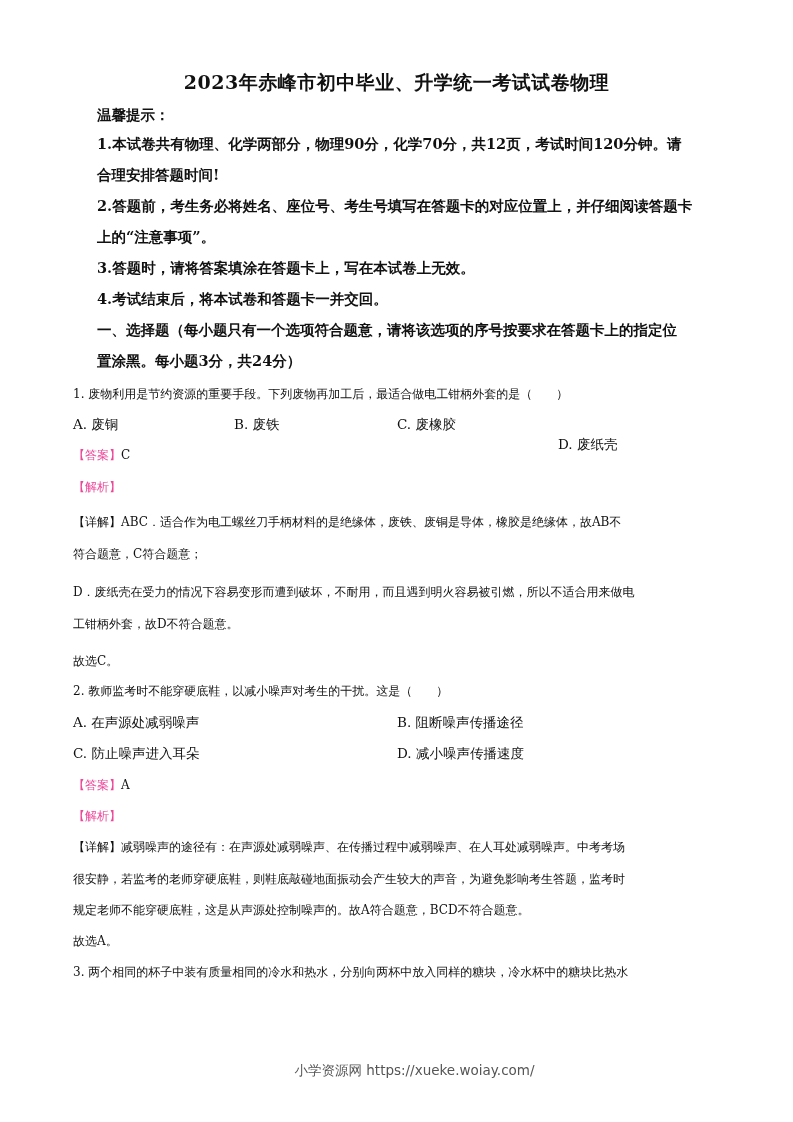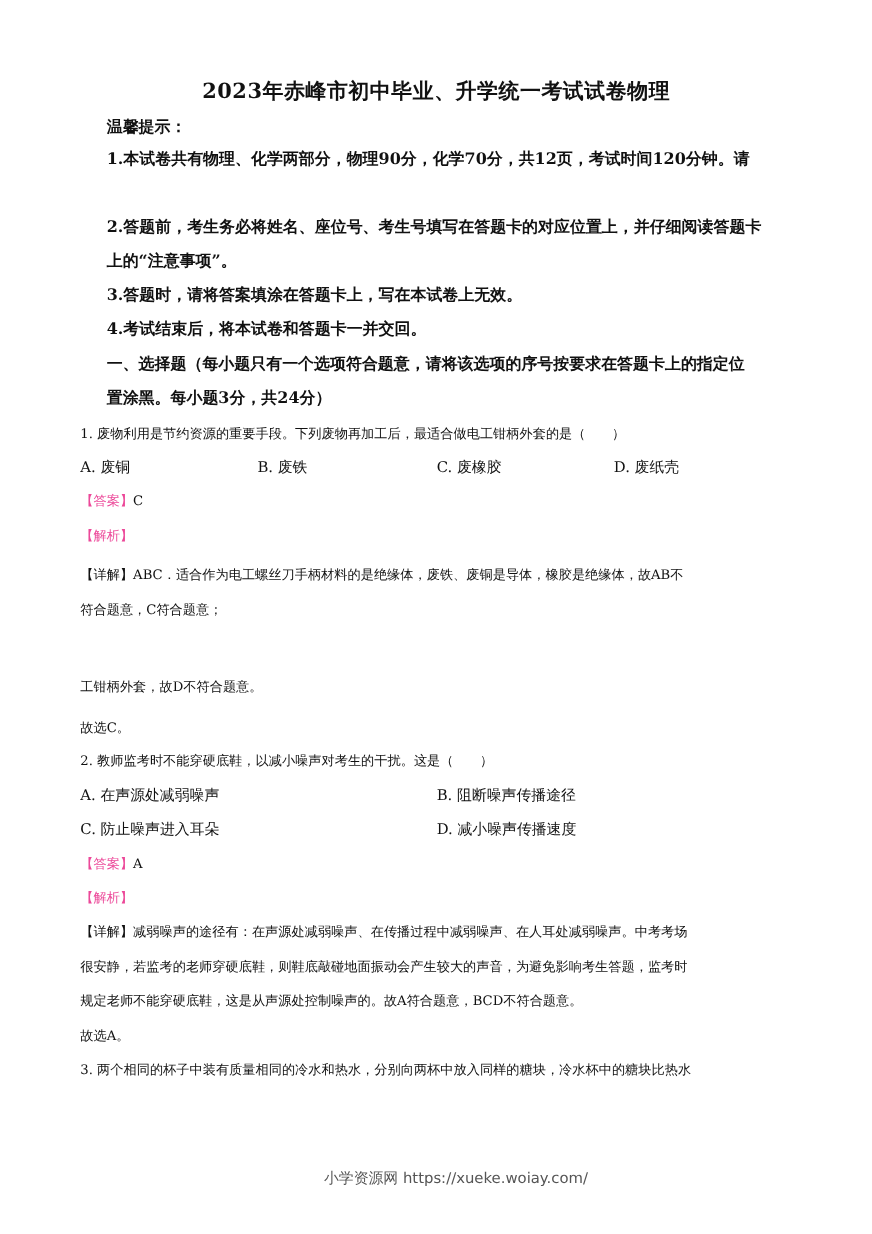--- a/index.html
+++ b/index.html
@@ -18,41 +18,43 @@
 </style>
 </head>
 <body>
 
 <div class="page">
 
   <div class="title">2023年赤峰市初中毕业、升学统一考试试卷物理</div>
 
   <div class="line b" style="top:106px">温馨提示：</div>
   <div class="line b" style="top:135px">1.本试卷共有物理、化学两部分，物理90分，化学70分，共12页，考试时间120分钟。请</div>
+  <div class="line b" style="top:166px">合理安排答题时间!</div>
   <div class="line b" style="top:197px">2.答题前，考生务必将姓名、座位号、考生号填写在答题卡的对应位置上，并仔细阅读答题卡</div>
   <div class="line b" style="top:228px">上的“注意事项”。</div>
   <div class="line b" style="top:259px">3.答题时，请将答案填涂在答题卡上，写在本试卷上无效。</div>
   <div class="line b" style="top:290px">4.考试结束后，将本试卷和答题卡一并交回。</div>
 
   <div class="line b" style="top:321px">一、选择题（每小题只有一个选项符合题意，请将该选项的序号按要求在答题卡上的指定位</div>
   <div class="line b" style="top:352px">置涂黑。每小题3分，共24分）</div>
 
   <div class="line n" style="top:386px">1. 废物利用是节约资源的重要手段。下列废物再加工后，最适合做电工钳柄外套的是（　　）</div>
   <div class="opt" style="left:73px;top:416px">A. 废铜</div>
   <div class="opt" style="left:234px;top:416px">B. 废铁</div>
   <div class="opt" style="left:397px;top:416px">C. 废橡胶</div>
-  <div class="opt" style="left:558px;top:416px">D. 废纸壳</div>
+  <div class="opt" style="left:558px;top:436px">D. 废纸壳</div>
   <div class="line n" style="top:447px">
     <span class="tag">【答案】</span><span>C</span>
   </div>
   <div class="line n tag" style="top:479px">【解析】</div>
   <div class="line n" style="top:514px">
     <span>【详解】</span><span>ABC．适合作为电工螺丝刀手柄材料的是绝缘体，废铁、废铜是导体，橡胶是绝缘体，故AB不</span>
   </div>
   <div class="line n" style="top:546px">符合题意，C符合题意；</div>
+  <div class="line n" style="top:584px">D．废纸壳在受力的情况下容易变形而遭到破坏，不耐用，而且遇到明火容易被引燃，所以不适合用来做电</div>
   <div class="line n" style="top:616px">工钳柄外套，故D不符合题意。</div>
   <div class="line n" style="top:653px">故选C。</div>
 
   <div class="line n" style="top:683px">2. 教师监考时不能穿硬底鞋，以减小噪声对考生的干扰。这是（　　）</div>
   <div class="opt" style="left:73px;top:714px">A. 在声源处减弱噪声</div>
   <div class="opt" style="left:397px;top:714px">B. 阻断噪声传播途径</div>
   <div class="opt" style="left:73px;top:745px">C. 防止噪声进入耳朵</div>
   <div class="opt" style="left:397px;top:745px">D. 减小噪声传播速度</div>
   <div class="line n" style="top:777px">
     <span class="tag">【答案】</span><span>A</span>

